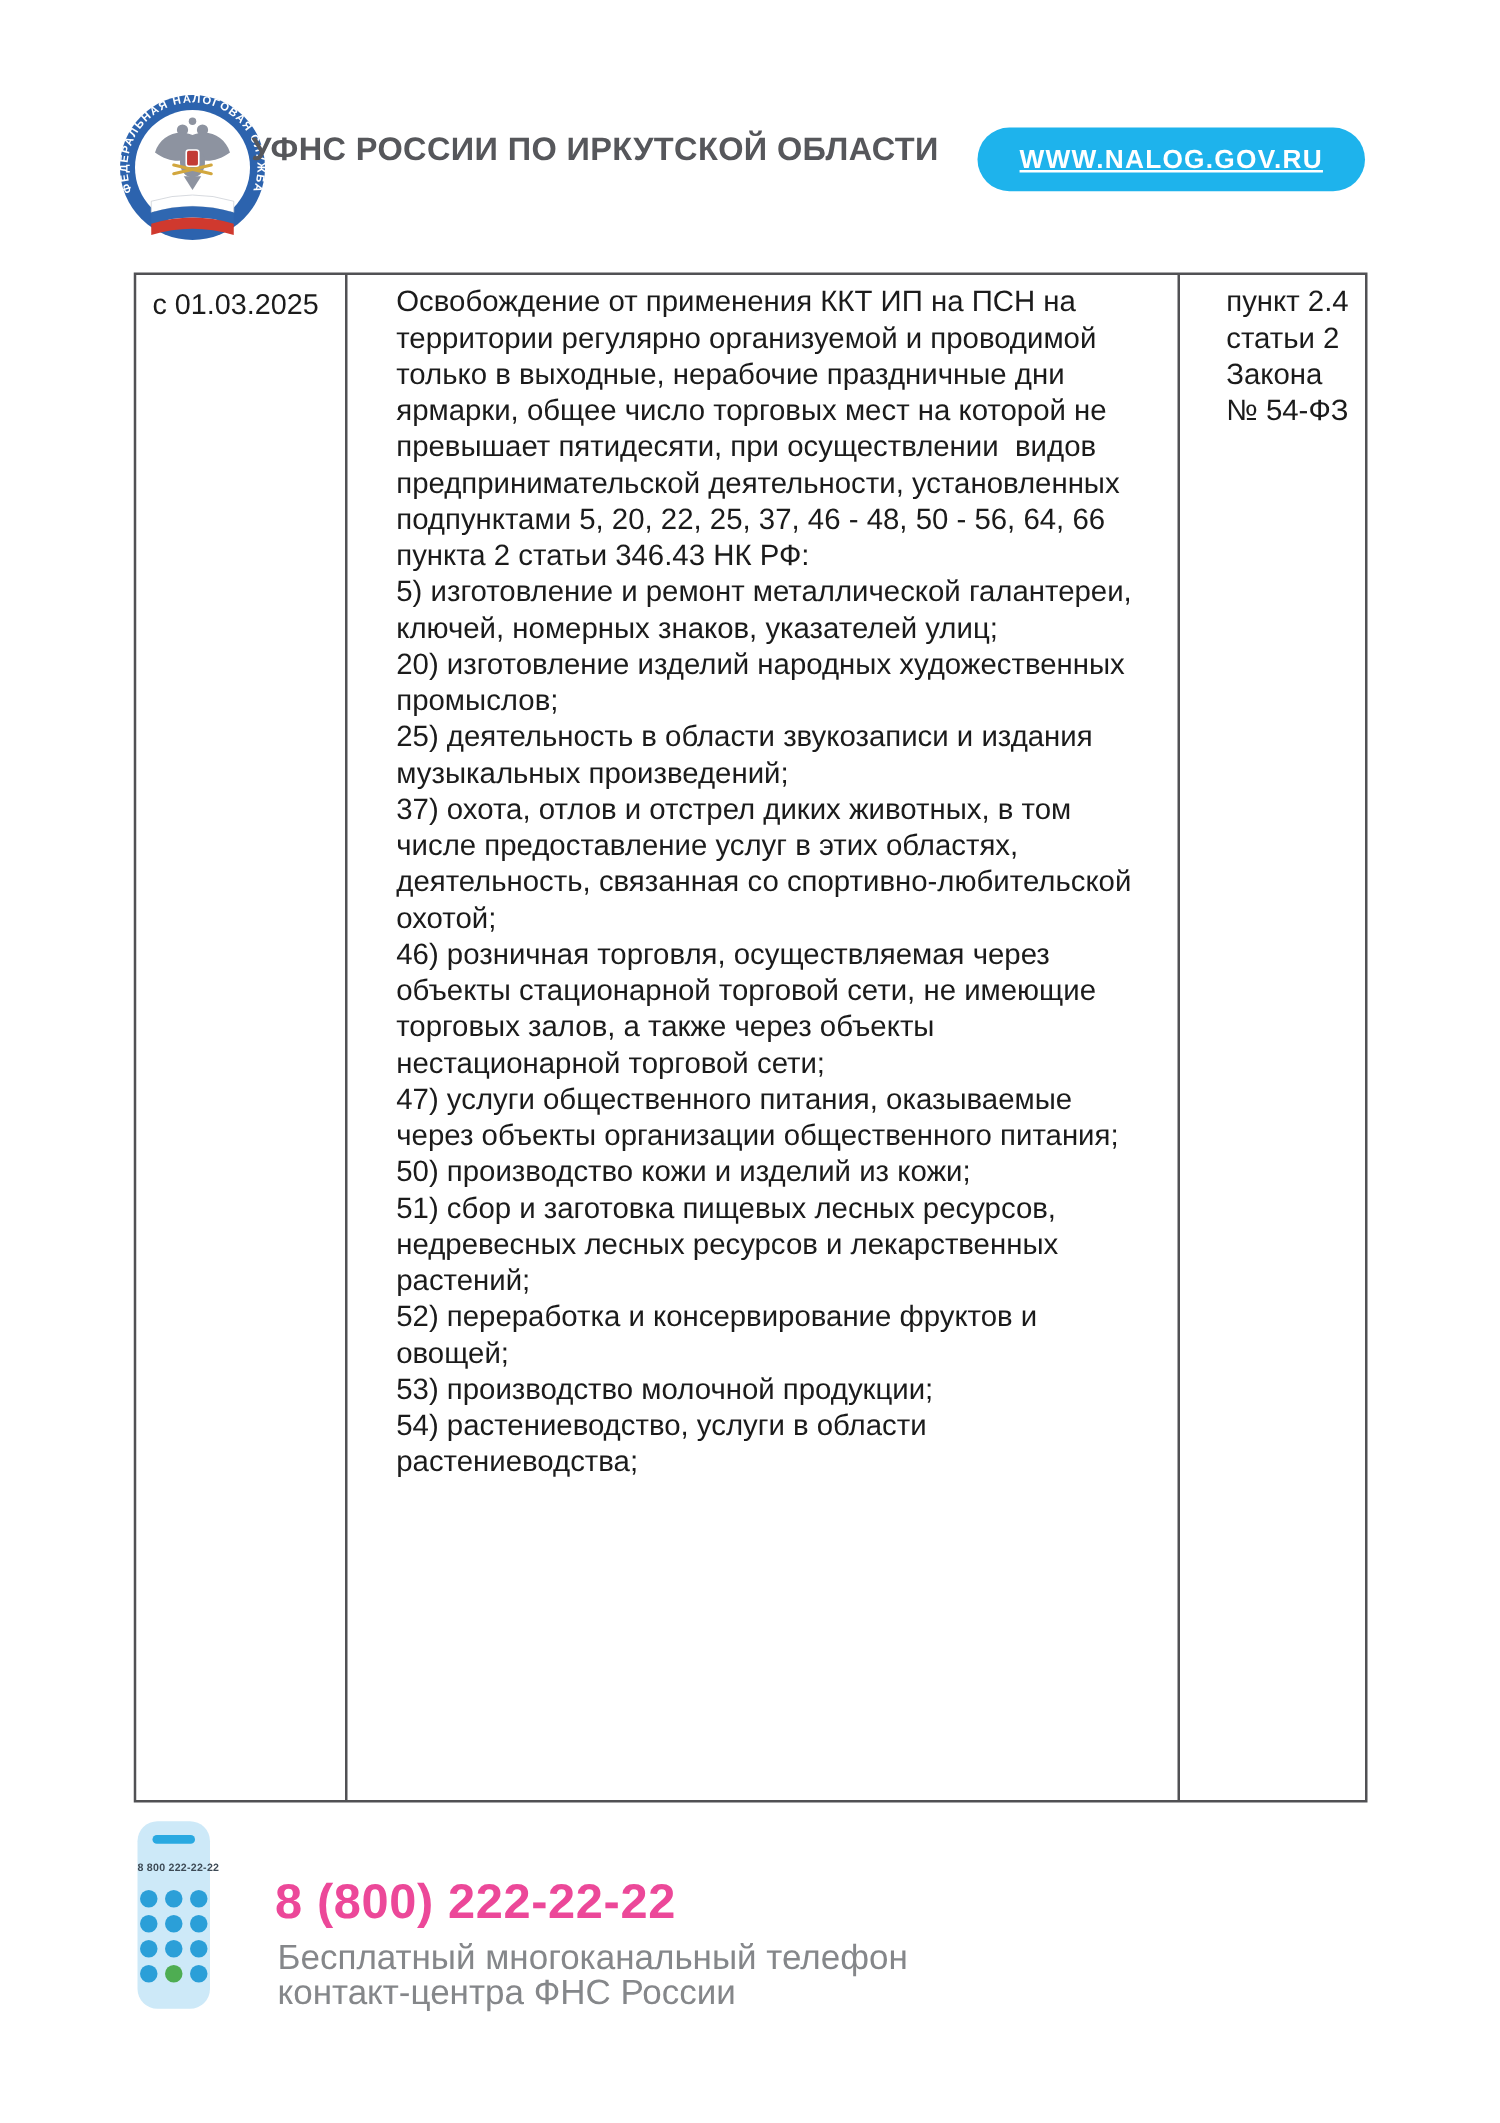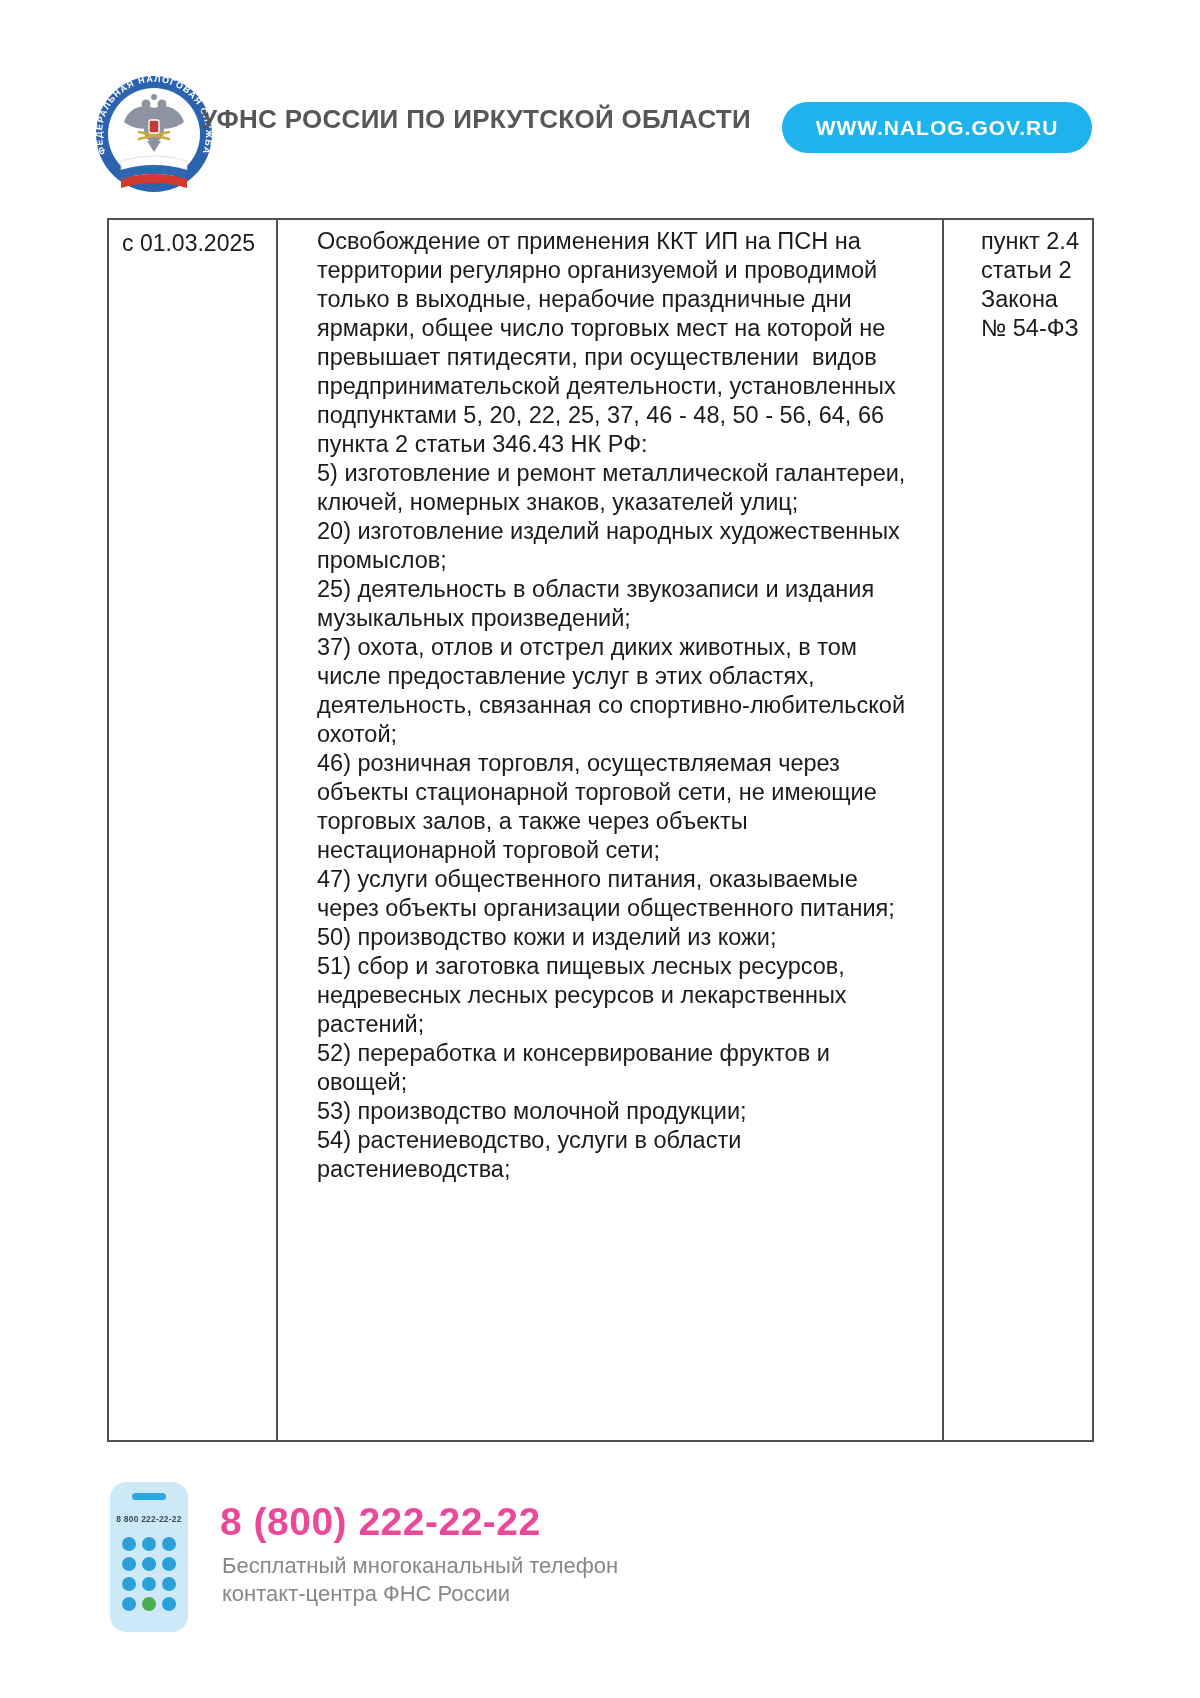--- a/index.html
+++ b/index.html
@@ -9,21 +9,21 @@
   }
   
   .logo{position:absolute;left:93px;top:73px;width:122px;height:122px;}
   .page-title{
     position:absolute;left:201px;top:92px;height:54px;display:flex;align-items:center;
     font-size:26px;font-weight:bold;color:#56575b;letter-spacing:0.3px;white-space:nowrap;
   }
   .site-button{
     position:absolute;left:782px;top:102px;width:310px;height:51px;border-radius:26px;
     background:#1eb3ec;color:#ffffff;display:flex;align-items:center;justify-content:center;
-    font-size:21px;font-weight:bold;letter-spacing:1px;cursor:pointer;border:none;
+    font-size:21px;font-weight:bold;letter-spacing:1px;cursor:pointer;border:none;text-decoration:underline;
   }
   
   .info-table{
     position:absolute;left:107px;top:218px;width:987px;min-height:1224px;
     display:flex;border:2px solid #515154;box-sizing:border-box;background:#fff;gap:20px;
   }
   .cell{box-sizing:border-box;}
   .cell-date{
     width:169px;flex:0 0 169px;border-right:2px solid #515154;
     padding:9px 6px 0 13px;font-size:23px;line-height:29px;
@@ -31,39 +31,39 @@
   .cell-desc{
     width:646px;flex:0 0 646px;border-right:2px solid #515154;
     padding:7px 20px 12px 19px;font-size:23.5px;line-height:29px;
   }
   .cell-desc .intro{white-space:pre-wrap;}
   .cell-ref{
     flex:1 1 auto;padding:7px 6px 0 17px;font-size:23.5px;line-height:29px;
   }
   
   .phone-icon{
-    position:absolute;left:110px;top:1457px;width:78px;height:150px;
-    background:#cde9f8;border-radius:16px;text-align:center;margin-top:25px;
+    position:absolute;left:110px;top:1457px;width:58px;height:150px;
+    background:#cde9f8;border-radius:16px;text-align:center;
   }
   .phone-icon .speaker{width:34px;height:7px;border-radius:4px;background:#29a9e1;margin:11px auto 0;}
   .phone-icon .mini-label{
     margin-top:14px;font-size:8.5px;font-weight:bold;color:#3d4a55;letter-spacing:0.2px;white-space:nowrap;
   }
   .phone-icon .keypad{
     margin:13px auto 0;width:54px;display:grid;grid-template-columns:repeat(3,14px);
     grid-auto-rows:14px;gap:6px;justify-content:center;
   }
   .phone-icon .dot{width:14px;height:14px;border-radius:50%;background:#2b9fd8;}
   .phone-icon .dot:nth-child(11){background:#4ead52;}
   .phone-number{
     position:absolute;left:220px;top:1500px;font-size:39px;font-weight:bold;
     color:#ec4899;letter-spacing:0.5px;white-space:nowrap;
   }
   .phone-desc{
-    position:absolute;left:222px;top:1552px;font-size:22px;color:#85878a;line-height:28px;
+    position:absolute;left:222px;top:1552px;font-size:28px;color:#85878a;line-height:28px;
   }
 </style>
 </head>
 <body>
 
 <div class="logo">
   <svg width="122" height="122" viewBox="0 0 122 122" aria-hidden="true">
     <circle cx="61" cy="61" r="58" fill="#2c63ae"></circle>
     <circle cx="61" cy="61" r="46" fill="#ffffff"></circle>
     <defs>

